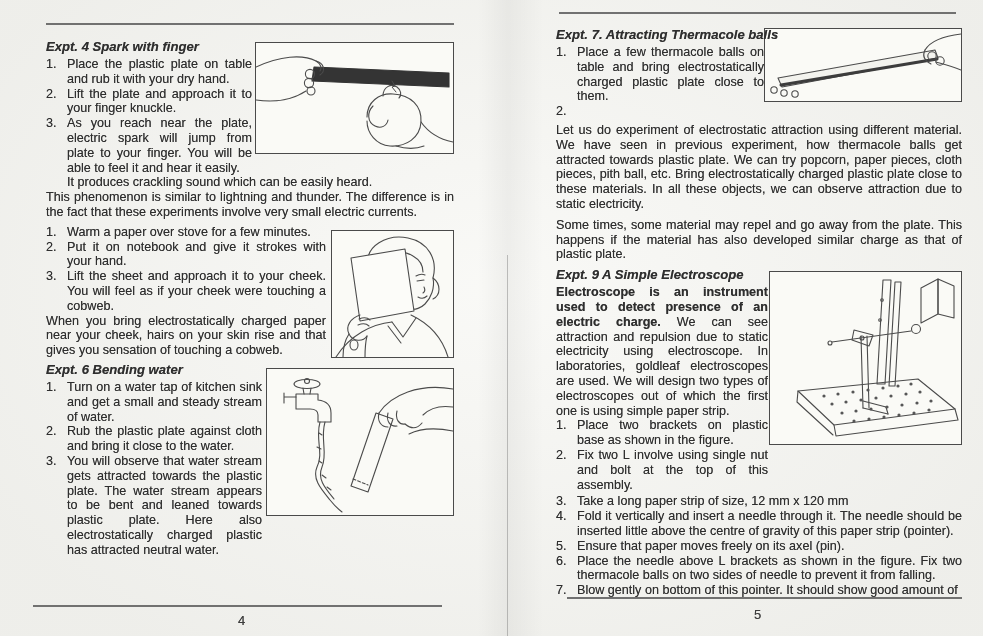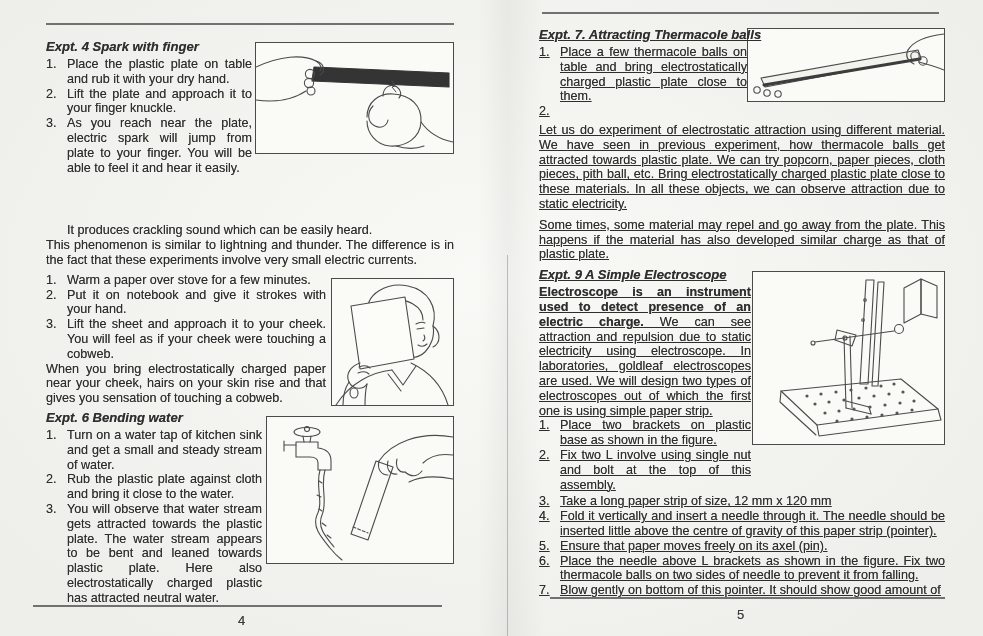--- a/index.html
+++ b/index.html
@@ -10,34 +10,34 @@
     color:#2e2e2e;
     font-size:12.6px;line-height:14.8px;
   }
   .scan-vignette{position:absolute;inset:0;pointer-events:none;
     background:radial-gradient(ellipse at 50% 45%, rgba(255,255,255,0.35), rgba(0,0,0,0.03) 85%);}
   .gutter-shade{position:absolute;top:0;bottom:0;left:478px;width:66px;
     background:linear-gradient(90deg, rgba(0,0,0,0) 0%, rgba(0,0,0,0.045) 45%, rgba(0,0,0,0) 100%);}
   .crease{position:absolute;left:507px;top:255px;bottom:0;width:1px;background:rgba(90,90,90,0.35);}
   .page{position:absolute;top:0;bottom:0;}
   .page-left{left:46px;width:408px;}
-  .page-right{left:539px;width:406px;text-decoration:underline;}
+  .page-right{left:556px;width:406px;}
   .rule{border-top:2px solid #5a5a5a;opacity:.85;}
   .txtfuzz{text-shadow:0 0 .5px rgba(52,52,52,.65);}
   h3{font-size:13.1px;font-style:italic;font-weight:bold;margin:0 0 2px 0;line-height:16px;}
   .nowrap{white-space:nowrap;}
   p{margin:0;text-align:justify;}
   .row{display:flex;justify-content:space-between;align-items:flex-start;}
   .tcol{position:relative;z-index:2;}
   .fig{flex:none;border:1.6px solid #4a4a4a;background:#fafaf6;box-sizing:content-box;}
   .fig svg{display:block;}
   .li{display:flex;text-align:justify;}
   .li .num{flex:0 0 21px;}
   .li .txt{flex:1;}
-  .cont{margin-left:21px;margin-top:48px;}
+  .cont{margin-left:21px;}
   .pgnum{position:absolute;font-size:13px;color:#3d3d3d;}
   .botrule{position:absolute;}
   .b{font-weight:bold;}
   .mt2{margin-top:2px}.mt4{margin-top:4px}.mt5{margin-top:5px}.mt6{margin-top:6px}.mt13{margin-top:13px}.mt14{margin-top:14px}
 </style>
 </head>
 <body>
 
 <div class="scan-vignette"></div>
 <div class="gutter-shade"></div>

